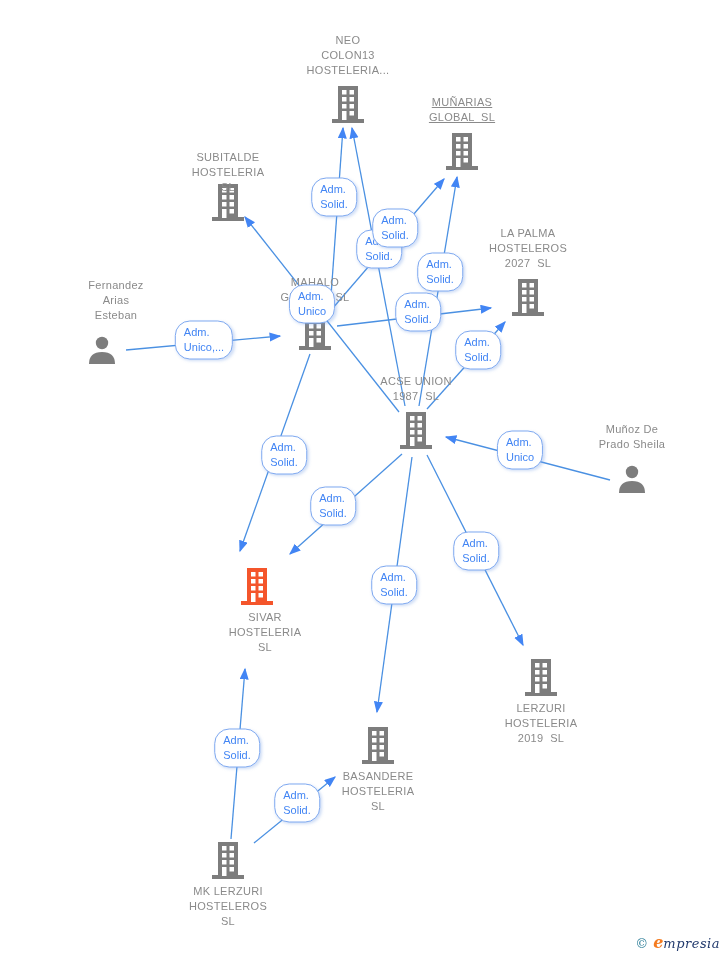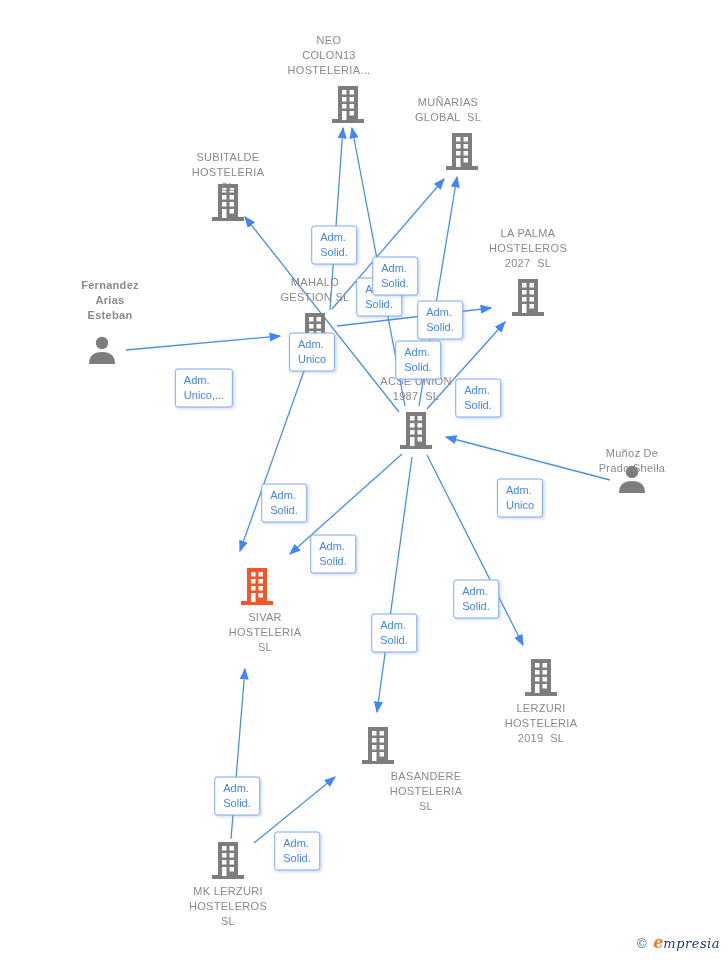--- a/index.html
+++ b/index.html
@@ -20,29 +20,28 @@
     line-height:15px;
     letter-spacing:.3px;
     color:#8a8a8a;
     white-space:pre;
   }
   .edge-label{
     position:absolute;
     transform:translate(-50%,-50%);
     background:#ffffff;
     border:1px solid #7fa9f0;
-    border-radius:3px;
+    border-radius:15px;
     padding:3px 8px 4px 8px;
     font-size:11px;
     line-height:15px;
     color:#4285f4;
     white-space:pre;
     box-shadow:1.5px 1.5px 3px rgba(120,160,230,.35);
     cursor:pointer;
-    margin-top:48px;
   }
   .watermark{
     position:absolute;
     right:8px;bottom:8px;
     font-family:"DejaVu Serif",serif;
     white-space:nowrap;
     cursor:pointer;
   }
   .wm-c{color:#2e7f99;font-size:13px;margin-right:5px;}
   .wm-e{color:#f47b20;font-size:16px;font-weight:bold;font-style:italic;}
@@ -80,36 +79,36 @@
     <rect x="11" y="3" width="20" height="34" fill="#7d7d7d"></rect>
     <rect x="15" y="7" width="4.5" height="4.5" fill="#fff"></rect>
           <rect x="22.5" y="7" width="4.5" height="4.5" fill="#fff"></rect>
     <rect x="15" y="14" width="4.5" height="4.5" fill="#fff"></rect>
           <rect x="22.5" y="14" width="4.5" height="4.5" fill="#fff"></rect>
     <rect x="15" y="21" width="4.5" height="4.5" fill="#fff"></rect>
           <rect x="22.5" y="21" width="4.5" height="4.5" fill="#fff"></rect>
     <rect x="15" y="28" width="4.5" height="9" fill="#fff"></rect>
           <rect x="22.5" y="28" width="4.5" height="4.5" fill="#fff"></rect>
   </svg></div>
-      <div class="node-label" style="left: 329px; bottom: 882px;">NEO
+      <div class="node-label" style="left: 348px; bottom: 882px;">NEO
 COLON13
 HOSTELERIA...</div>
       <div class="node-icon" style="left: 441px; top: 130px;"><svg width="42" height="42" viewBox="0 0 42 42">
     <rect x="5" y="36" width="32" height="4" fill="#7d7d7d"></rect>
     <rect x="11" y="3" width="20" height="34" fill="#7d7d7d"></rect>
     <rect x="15" y="7" width="4.5" height="4.5" fill="#fff"></rect>
           <rect x="22.5" y="7" width="4.5" height="4.5" fill="#fff"></rect>
     <rect x="15" y="14" width="4.5" height="4.5" fill="#fff"></rect>
           <rect x="22.5" y="14" width="4.5" height="4.5" fill="#fff"></rect>
     <rect x="15" y="21" width="4.5" height="4.5" fill="#fff"></rect>
           <rect x="22.5" y="21" width="4.5" height="4.5" fill="#fff"></rect>
     <rect x="15" y="28" width="4.5" height="9" fill="#fff"></rect>
           <rect x="22.5" y="28" width="4.5" height="4.5" fill="#fff"></rect>
   </svg></div>
-      <div class="node-label" style="left: 448px; bottom: 835px;">MUÑARIAS
+      <div class="node-label" style="left: 462px; bottom: 835px; text-decoration: underline;">MUÑARIAS
 GLOBAL  SL</div>
       <div class="node-icon" style="left: 207px; top: 181px;"><svg width="42" height="42" viewBox="0 0 42 42">
     <rect x="5" y="36" width="32" height="4" fill="#7d7d7d"></rect>
     <rect x="11" y="3" width="20" height="34" fill="#7d7d7d"></rect>
     <rect x="15" y="7" width="4.5" height="4.5" fill="#fff"></rect>
           <rect x="22.5" y="7" width="4.5" height="4.5" fill="#fff"></rect>
     <rect x="15" y="14" width="4.5" height="4.5" fill="#fff"></rect>
           <rect x="22.5" y="14" width="4.5" height="4.5" fill="#fff"></rect>
     <rect x="15" y="21" width="4.5" height="4.5" fill="#fff"></rect>
           <rect x="22.5" y="21" width="4.5" height="4.5" fill="#fff"></rect>
@@ -197,21 +196,21 @@
     <rect x="11" y="3" width="20" height="34" fill="#7d7d7d"></rect>
     <rect x="15" y="7" width="4.5" height="4.5" fill="#fff"></rect>
           <rect x="22.5" y="7" width="4.5" height="4.5" fill="#fff"></rect>
     <rect x="15" y="14" width="4.5" height="4.5" fill="#fff"></rect>
           <rect x="22.5" y="14" width="4.5" height="4.5" fill="#fff"></rect>
     <rect x="15" y="21" width="4.5" height="4.5" fill="#fff"></rect>
           <rect x="22.5" y="21" width="4.5" height="4.5" fill="#fff"></rect>
     <rect x="15" y="28" width="4.5" height="9" fill="#fff"></rect>
           <rect x="22.5" y="28" width="4.5" height="4.5" fill="#fff"></rect>
   </svg></div>
-      <div class="node-label" style="left: 378px; top: 769px; margin-left: 48px;">BASANDERE
+      <div class="node-label" style="left: 378px; top: 769px;">BASANDERE
 HOSTELERIA
 SL</div>
       <div class="node-icon" style="left: 207px; top: 839px;"><svg width="42" height="42" viewBox="0 0 42 42">
     <rect x="5" y="36" width="32" height="4" fill="#7d7d7d"></rect>
     <rect x="11" y="3" width="20" height="34" fill="#7d7d7d"></rect>
     <rect x="15" y="7" width="4.5" height="4.5" fill="#fff"></rect>
           <rect x="22.5" y="7" width="4.5" height="4.5" fill="#fff"></rect>
     <rect x="15" y="14" width="4.5" height="4.5" fill="#fff"></rect>
           <rect x="22.5" y="14" width="4.5" height="4.5" fill="#fff"></rect>
     <rect x="15" y="21" width="4.5" height="4.5" fill="#fff"></rect>
@@ -219,28 +218,28 @@
     <rect x="15" y="28" width="4.5" height="9" fill="#fff"></rect>
           <rect x="22.5" y="28" width="4.5" height="4.5" fill="#fff"></rect>
   </svg></div>
       <div class="node-label" style="left: 228px; top: 884px;">MK LERZURI
 HOSTELEROS
 SL</div>
       <div class="node-icon" style="left: 87px; top: 336px;"><svg width="30" height="28" viewBox="0 0 30 28">
     <circle cx="15" cy="7" r="6.2" fill="#7d7d7d"></circle>
     <path d="M2,28 Q2,16 15,16 Q28,16 28,28 Z" fill="#7d7d7d"></path>
   </svg></div>
-      <div class="node-label" style="left: 110px; bottom: 637px; font-weight: bold;">Fernandez
+      <div class="node-label" style="left: 116px; bottom: 637px;">Fernandez
 Arias
 Esteban</div>
       <div class="node-icon" style="left: 617px; top: 465px;"><svg width="30" height="28" viewBox="0 0 30 28">
     <circle cx="15" cy="7" r="6.2" fill="#7d7d7d"></circle>
     <path d="M2,28 Q2,16 15,16 Q28,16 28,28 Z" fill="#7d7d7d"></path>
   </svg></div>
-      <div class="node-label" style="left: 632px; bottom: 484px;">Muñoz De
+      <div class="node-label" style="left: 632px; bottom: 508px;">Muñoz De
 Prado Sheila</div>
     </div>
   <div id="edge-labels-layer">
       <div class="edge-label" style="left: 334px; top: 197px; border-color: rgb(127, 169, 240); color: rgb(66, 133, 244);">Adm.
 Solid.</div>
       <div class="edge-label" style="left: 379px; top: 249px; border-color: rgb(127, 169, 240); color: rgb(66, 133, 244);">Adm.
 Solid.</div>
       <div class="edge-label" style="left: 395px; top: 228px; border-color: rgb(127, 169, 240); color: rgb(66, 133, 244);">Adm.
 Solid.</div>
       <div class="edge-label" style="left: 440px; top: 272px; border-color: rgb(127, 169, 240); color: rgb(66, 133, 244);">Adm.

